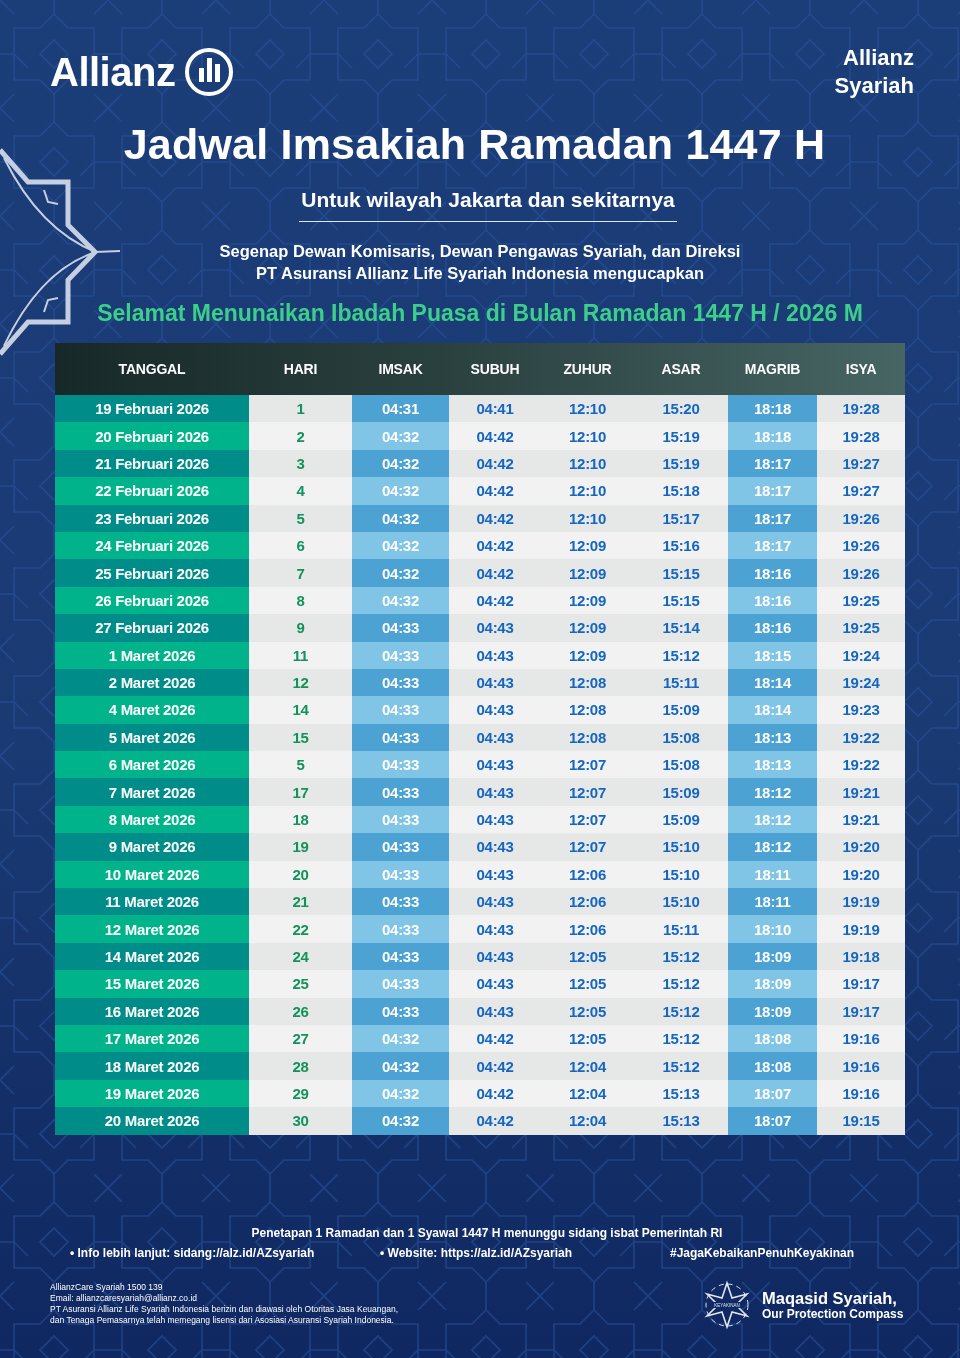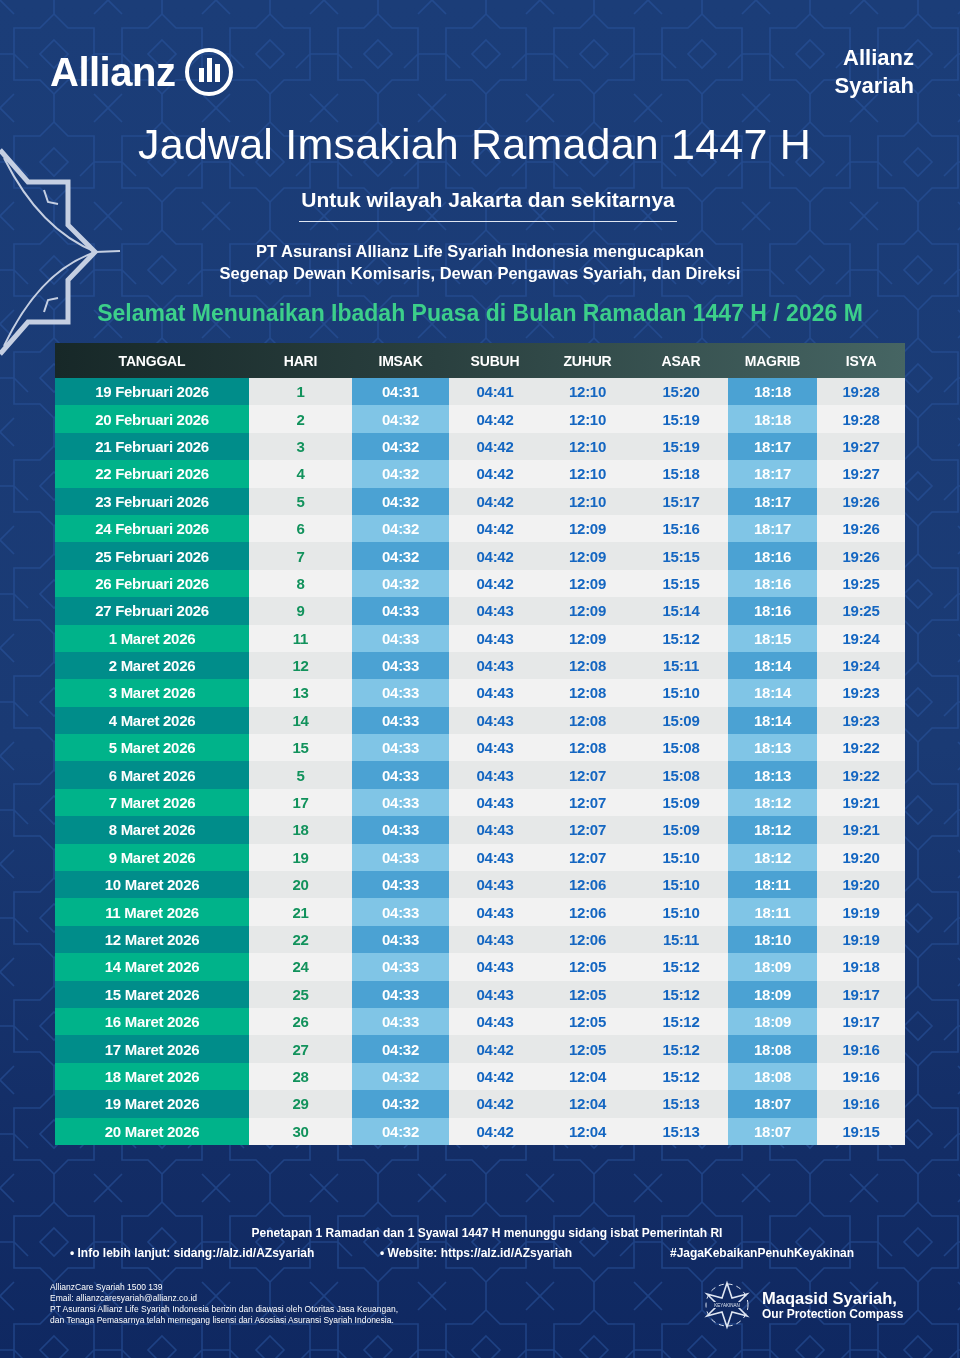--- a/index.html
+++ b/index.html
@@ -34,21 +34,21 @@
   .logo-mark span.b2 { height: 24px; }
   .logo-mark span.b3 { height: 18px; }
 
   .brand-right {
     position: absolute; right: 46px; top: 44px; text-align: right;
     font-size: 22px; font-weight: 700; line-height: 28px; color: #fff;
   }
 
   .title {
     position: absolute; left: 0; right: 11px; top: 120px; text-align: center;
-    font-size: 43px; font-weight: 400; color: #fff; letter-spacing: 0.2px;
+    font-size: 43px; font-weight: 700; color: #fff; letter-spacing: 0.2px;
   }
   .subtitle-wrap { position: absolute; left: 16px; right: 0; top: 188px; text-align: center; }
   .subtitle {
     display: inline-block; font-size: 21px; font-weight: 700; color: #fff;
     padding: 0 2px 9px; border-bottom: 1.5px solid #dfe6f2;
   }
   .greet {
     position: absolute; left: 0; right: 0; top: 240px; text-align: center;
     font-size: 16.5px; font-weight: 700; line-height: 22px; color: #fff;
   }
@@ -58,21 +58,21 @@
   }
 
   .table {
     position: absolute; left: 55px; top: 343px; width: 850px;
     border-collapse: collapse; table-layout: fixed;
   }
   .table thead tr {
     background: linear-gradient(90deg, #172828 0%, #2a403f 45%, #466563 100%);
   }
   .table th {
-    height: 35px; font-size: 14px; font-weight: 700; color: #fff;
+    height: 52px; font-size: 14px; font-weight: 700; color: #fff;
     text-align: center; letter-spacing: -0.2px;
   }
   .table td {
     height: 27.4px; text-align: center; font-size: 15px; font-weight: 700;
     color: #1466c1; letter-spacing: -0.3px; padding: 0;
   }
   .table tbody tr:nth-child(odd) td.c-date { background: #008d8a; }
   .table tbody tr:nth-child(even) td.c-date { background: #00b38a; }
   .table td.c-date { color: #fff; }
   .table tbody tr:nth-child(odd) td { background: #e6e8e8; }
@@ -157,22 +157,22 @@
   <div>Syariah</div>
 </div>
 
 <h1 class="title">Jadwal Imsakiah Ramadan 1447 H</h1>
 
 <div class="subtitle-wrap">
   <span class="subtitle">Untuk wilayah Jakarta dan sekitarnya</span>
 </div>
 
 <div class="greet">
+  <div>Segenap Dewan Komisaris, Dewan Pengawas Syariah, dan Direksi</div>
   <div>PT Asuransi Allianz Life Syariah Indonesia mengucapkan</div>
-  <div>Segenap Dewan Komisaris, Dewan Pengawas Syariah, dan Direksi</div>
 </div>
 
 <div class="wish">Selamat Menunaikan Ibadah Puasa di Bulan Ramadan 1447 H / 2026 M</div>
 
 <table class="table">
   <colgroup>
     <col style="width:194px">
       <col style="width:103px">
       <col style="width:97px">
       <col style="width:92px">
@@ -298,30 +298,20 @@
         <td class="c-date">2 Maret 2026</td>
         <td class="c-hari">12</td>
         <td class="c-imsak">04:33</td>
         <td class="c-subuh">04:43</td>
         <td class="c-zuhur">12:08</td>
         <td class="c-asar">15:11</td>
         <td class="c-magrib">18:14</td>
         <td class="c-isya">19:24</td>
       </tr>
       <tr>
-        <td class="c-date">3 Maret 2026</td>
-        <td class="c-hari">13</td>
-        <td class="c-imsak">04:33</td>
-        <td class="c-subuh">04:43</td>
-        <td class="c-zuhur">12:08</td>
-        <td class="c-asar">15:10</td>
-        <td class="c-magrib">18:14</td>
-        <td class="c-isya">19:23</td>
-      </tr>
-      <tr>
         <td class="c-date">4 Maret 2026</td>
         <td class="c-hari">14</td>
         <td class="c-imsak">04:33</td>
         <td class="c-subuh">04:43</td>
         <td class="c-zuhur">12:08</td>
         <td class="c-asar">15:09</td>
         <td class="c-magrib">18:14</td>
         <td class="c-isya">19:23</td>
       </tr>
       <tr>

